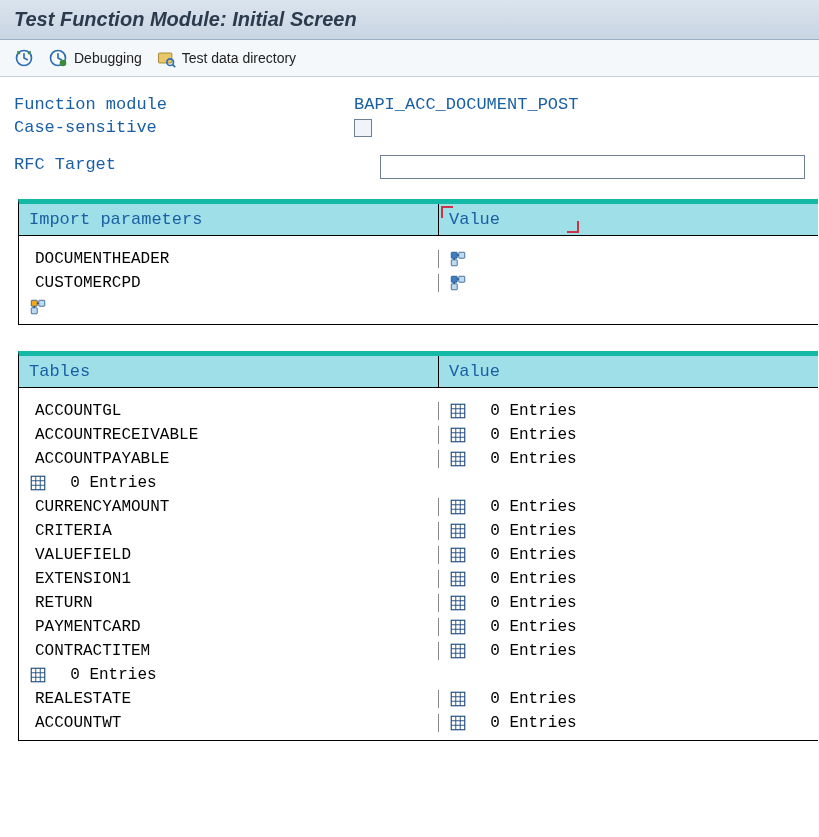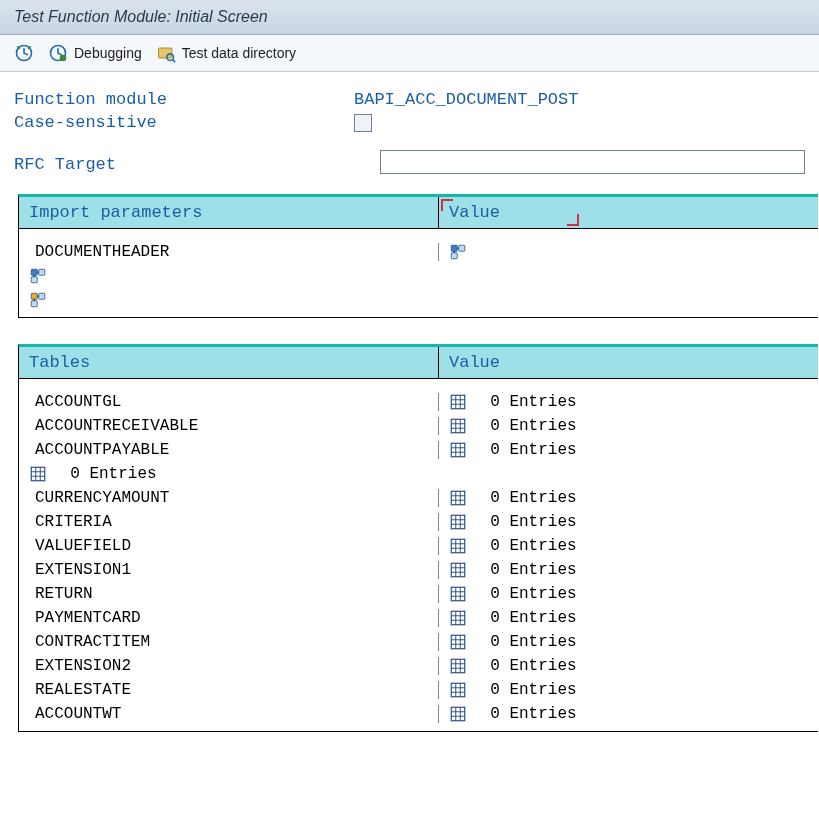--- a/index.html
+++ b/index.html
@@ -12,22 +12,22 @@
     overflow: hidden;
   }
   .titlebar {
     background: linear-gradient(#dbe4ee, #c8d5e3);
     padding: 8px 14px;
     border-bottom: 1px solid #9bb0c7;
   }
   .titlebar h1 {
     font-family: Arial, Helvetica, sans-serif;
     font-style: italic;
-    font-weight: 400;
-    font-size: 16px;
+    font-weight: 700;
+    font-size: 20px;
     color: #2b3b4d;
   }
   .toolbar {
     display: flex;
     align-items: center;
     gap: 14px;
     padding: 8px 14px;
     border-bottom: 1px solid #c3cfdb;
     font-family: Arial, Helvetica, sans-serif;
     font-size: 14px;
@@ -44,35 +44,35 @@
   }
   .info-row { display: flex; align-items: center; margin-bottom: 4px; }
   .info-label { width: 340px; color: #1a5fa4; }
   .info-value { color: #1a5fa4; }
   .chk {
     width: 18px; height: 18px;
     border: 1px solid #6d8095;
     background: #f0f4f8;
     display: inline-block;
   }
-  .rfc-row { display: flex; align-items: flex-end; margin-top: 18px; }
+  .rfc-row { display: flex; align-items: flex-start; margin-top: 18px; }
   .rfc-input {
     flex: 0 0 425px;
     height: 24px;
     border: 1px solid #6d8095;
     background: #ffffff;
     padding: 2px 4px;
     font-family: inherit;
     font-size: 16px;
     margin-left: 40px;
   }
 
   .grid-wrap { padding: 14px 0 0 18px; }
   .section {
-    border-top: 3px solid #14b8a6;
+    border-top: 5px solid #14b8a6;
     border-left: 1px solid #000;
     border-bottom: 1px solid #000;
     width: 800px;
     margin-bottom: 26px;
   }
   .section-header {
     display: flex;
     background: #9fe0e8;
     border-bottom: 1px solid #000;
   }
@@ -171,20 +171,21 @@
               <svg viewBox="0 0 24 24">
                 <rect x="3" y="3" width="8" height="8" rx="1" fill="#3b7fc4" stroke="#1d4a7a"></rect>
                 <rect x="13" y="3" width="8" height="8" rx="1" fill="#bcdcf5" stroke="#1d4a7a"></rect>
                 <rect x="3" y="13" width="8" height="8" rx="1" fill="#bcdcf5" stroke="#1d4a7a"></rect>
                 <path d="M11 7h2M7 11v2" stroke="#1d4a7a" stroke-width="2"></path>
               </svg>
             </span>
           </div>
         </div>
         <div class="row">
+          <div class="cell-name">CUSTOMERCPD</div>
           <div class="cell-value">
             <span class="struct-icon">
               <svg viewBox="0 0 24 24">
                 <rect x="3" y="3" width="8" height="8" rx="1" fill="#3b7fc4" stroke="#1d4a7a"></rect>
                 <rect x="13" y="3" width="8" height="8" rx="1" fill="#bcdcf5" stroke="#1d4a7a"></rect>
                 <rect x="3" y="13" width="8" height="8" rx="1" fill="#bcdcf5" stroke="#1d4a7a"></rect>
                 <path d="M11 7h2M7 11v2" stroke="#1d4a7a" stroke-width="2"></path>
               </svg>
             </span>
           </div>
@@ -335,21 +336,20 @@
             <span class="table-icon">
               <svg viewBox="0 0 24 24">
                 <rect x="3" y="3" width="18" height="18" fill="#ffffff" stroke="#1d4a7a" stroke-width="1.5"></rect>
                 <path d="M3 9h18M3 15h18M9 3v18M15 3v18" stroke="#1d4a7a" stroke-width="1.2"></path>
               </svg>
             </span>
             <span class="entries-txt">  0 Entries</span>
           </div>
         </div>
         <div class="row">
-          <div class="cell-name">EXTENSION2</div>
           <div class="cell-value">
             <span class="table-icon">
               <svg viewBox="0 0 24 24">
                 <rect x="3" y="3" width="18" height="18" fill="#ffffff" stroke="#1d4a7a" stroke-width="1.5"></rect>
                 <path d="M3 9h18M3 15h18M9 3v18M15 3v18" stroke="#1d4a7a" stroke-width="1.2"></path>
               </svg>
             </span>
             <span class="entries-txt">  0 Entries</span>
           </div>
         </div>

